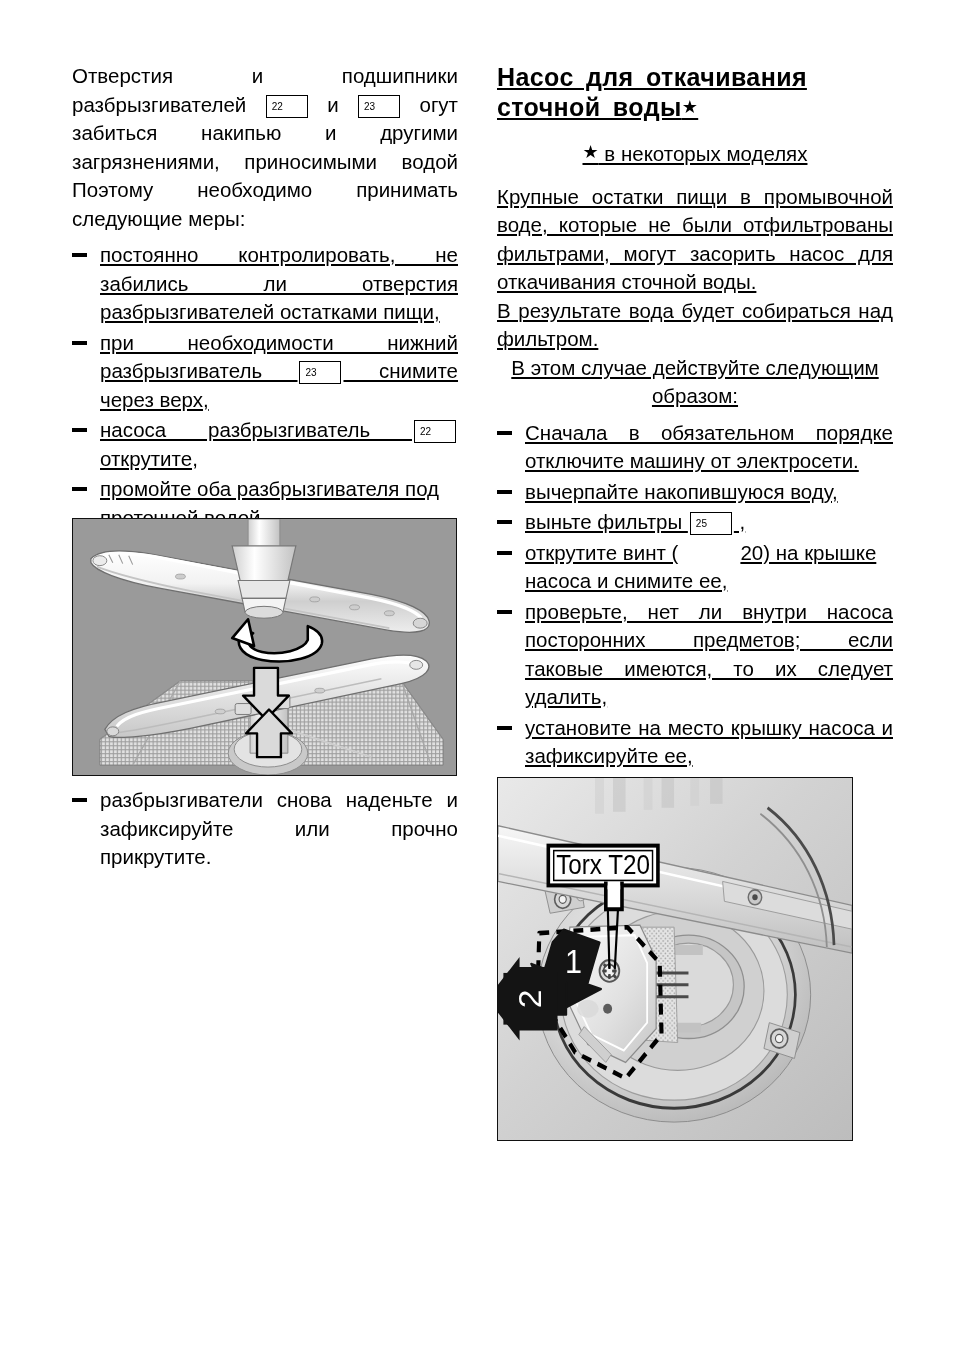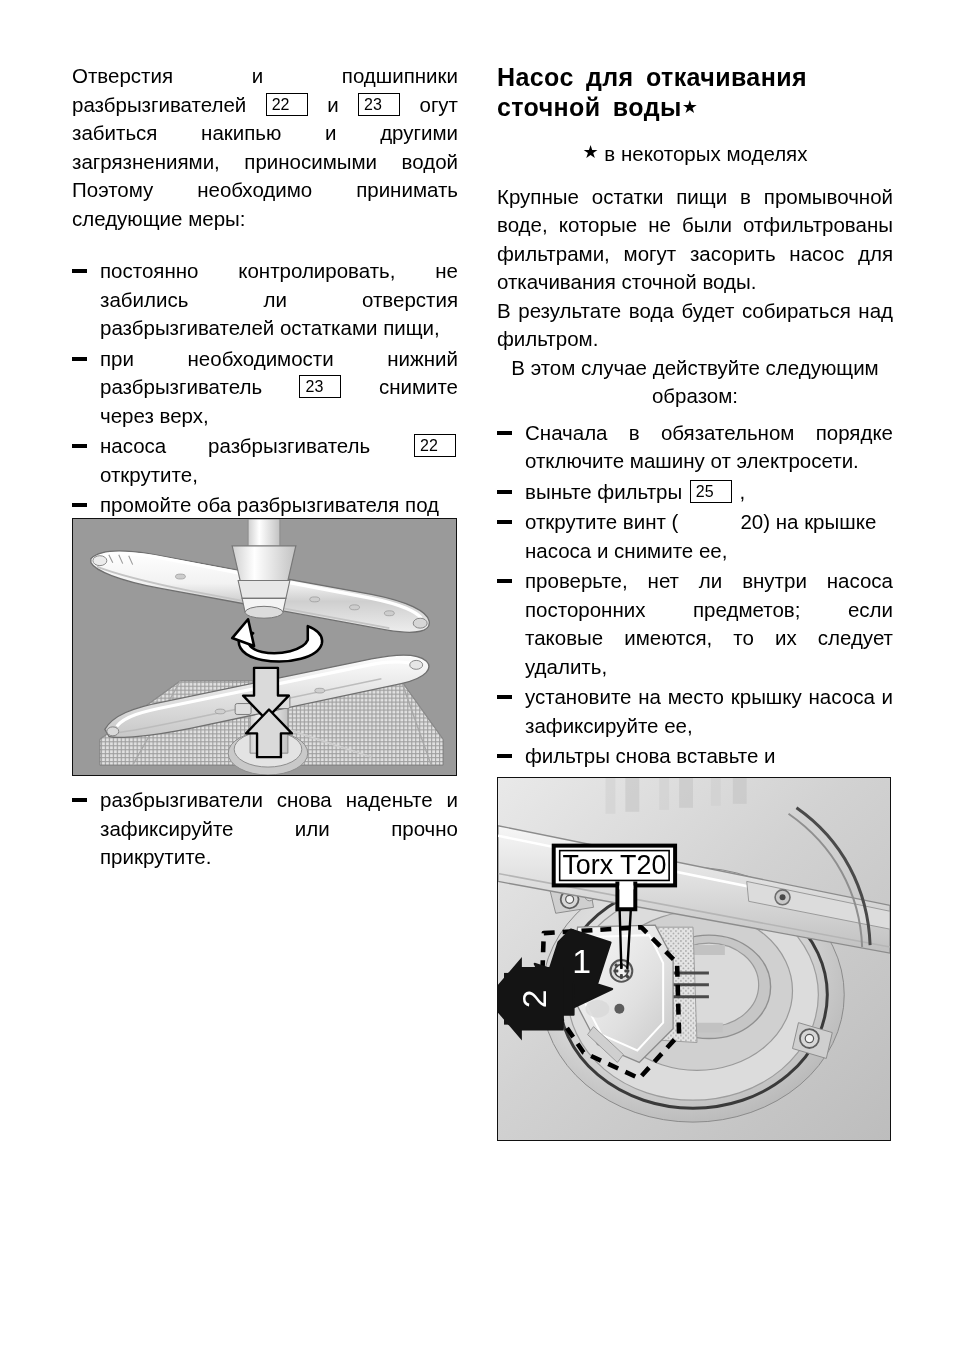--- a/index.html
+++ b/index.html
@@ -22,21 +22,21 @@
     left: 0; top: 0;
     width: 954px;
     height: 1352px;
   }
 
   .col {
     position: absolute;
     top: 62px;
   }
   .col-left  { left: 72px;  width: 386px; }
-  .col-right { left: 497px; width: 396px; }
+  .col-right { left: 497px; width: 396px; text-decoration: underline; }
 
   h2.sec-title {
     font-size: 25px;
     font-weight: bold;
     letter-spacing: 0.4px;
     line-height: 30px;
     margin: 0 0 12px 0;
     padding: 0;
     white-space: pre-line;
   }
@@ -77,21 +77,21 @@
     left: 0;
     top: 12px;
     width: 15px;
     height: 4px;
     background: #000;
   }
 
   .numbox {
     display: inline-block;
     border: 1.6px solid #000;
-    font-size: 16px;
+    font-size: 10px;
     line-height: 15px;
     padding: 3px 5px 3px 5px;
     min-width: 42px;
     box-sizing: border-box;
     text-align: left;
     vertical-align: 2px;
     margin: 0 2px;
     background: #fff;
     font-family: "Liberation Sans", sans-serif;
   }
@@ -117,37 +117,37 @@
   #fig-spray {
     left: 72px;
     top: 518px;
     width: 385px;
     height: 258px;
     background: #9a9a9a;
   }
   #fig-pump {
     left: 497px;
     top: 777px;
-    width: 394px;
+    width: 356px;
     height: 364px;
     background: #a21caf;
   }
   .figure svg { display: block; width: 100%; height: 100%; }
 </style>
 </head>
 <body>
 
 <div class="page">
 
   <div class="col col-left">
 
 
     <p class="para"><span>Отверстия и подшипники разбрызгивателей </span><span class="numbox">22</span><span> и </span><span class="numbox">23</span><span> огут забиться накипью и другими загрязнениями, приносимыми водой Поэтому необходимо принимать следующие меры:</span></p>
 
-    <ul class="dashlist" style="margin-top:24px;">
+    <ul class="dashlist" style="margin-top:8px;text-decoration:underline;">
       <li><span class="dash"></span><span>постоянно контролировать, не забились ли отверстия разбрызгивателей остатками пищи,</span></li>
 
       <li><span class="dash"></span><span>при необходимости нижний разбрызгиватель </span><span class="numbox">23</span><span> снимите через верх,</span></li>
 
       <li><span class="dash"></span><span>насоса разбрызгиватель </span><span class="numbox">22</span><span> открутите,</span></li>
 
       <li class="noj"><span class="dash"></span><span>промойте оба разбрызгивателя под проточной водой,</span></li>
     </ul>
   </div>
 
@@ -261,20 +261,21 @@
     <p class="para nojust" style="margin-bottom:14px;"><span class="star">★</span><span> в некоторых моделях</span></p>
 
     <p class="para">Крупные остатки пищи в промывочной воде, которые не были отфильтрованы фильтрами, могут засорить насос для откачивания сточной воды.</p>
     <p class="para">В результате вода будет собираться над фильтром.</p>
     <p class="para nojust">В этом случае действуйте следующим образом:</p>
 
     <ul class="dashlist" style="margin-top:8px;">
 
       <li><span class="dash"></span><span>Сначала в обязательном порядке отключите машину от электросети.</span></li>
 
+      <li class="noj"><span class="dash"></span><span>вычерпайте накопившуюся воду,</span></li>
 
       <li class="noj"><span class="dash"></span><span>выньте фильтры </span><span class="numbox">25</span><span> ,</span></li>
 
       <li class="noj"><span class="dash"></span><span>открутите винт (</span><span class="gap-sym"></span><span>20) на крышке насоса и снимите ее,</span></li>
 
       <li><span class="dash"></span><span>проверьте, нет ли внутри насоса посторонних предметов; если таковые имеются, то их следует удалить,</span></li>
 
       <li><span class="dash"></span><span>установите на место крышку насоса и зафиксируйте ее,</span></li>
 
       <li class="noj"><span class="dash"></span><span>фильтры снова вставьте и зафиксируйте.</span></li>

